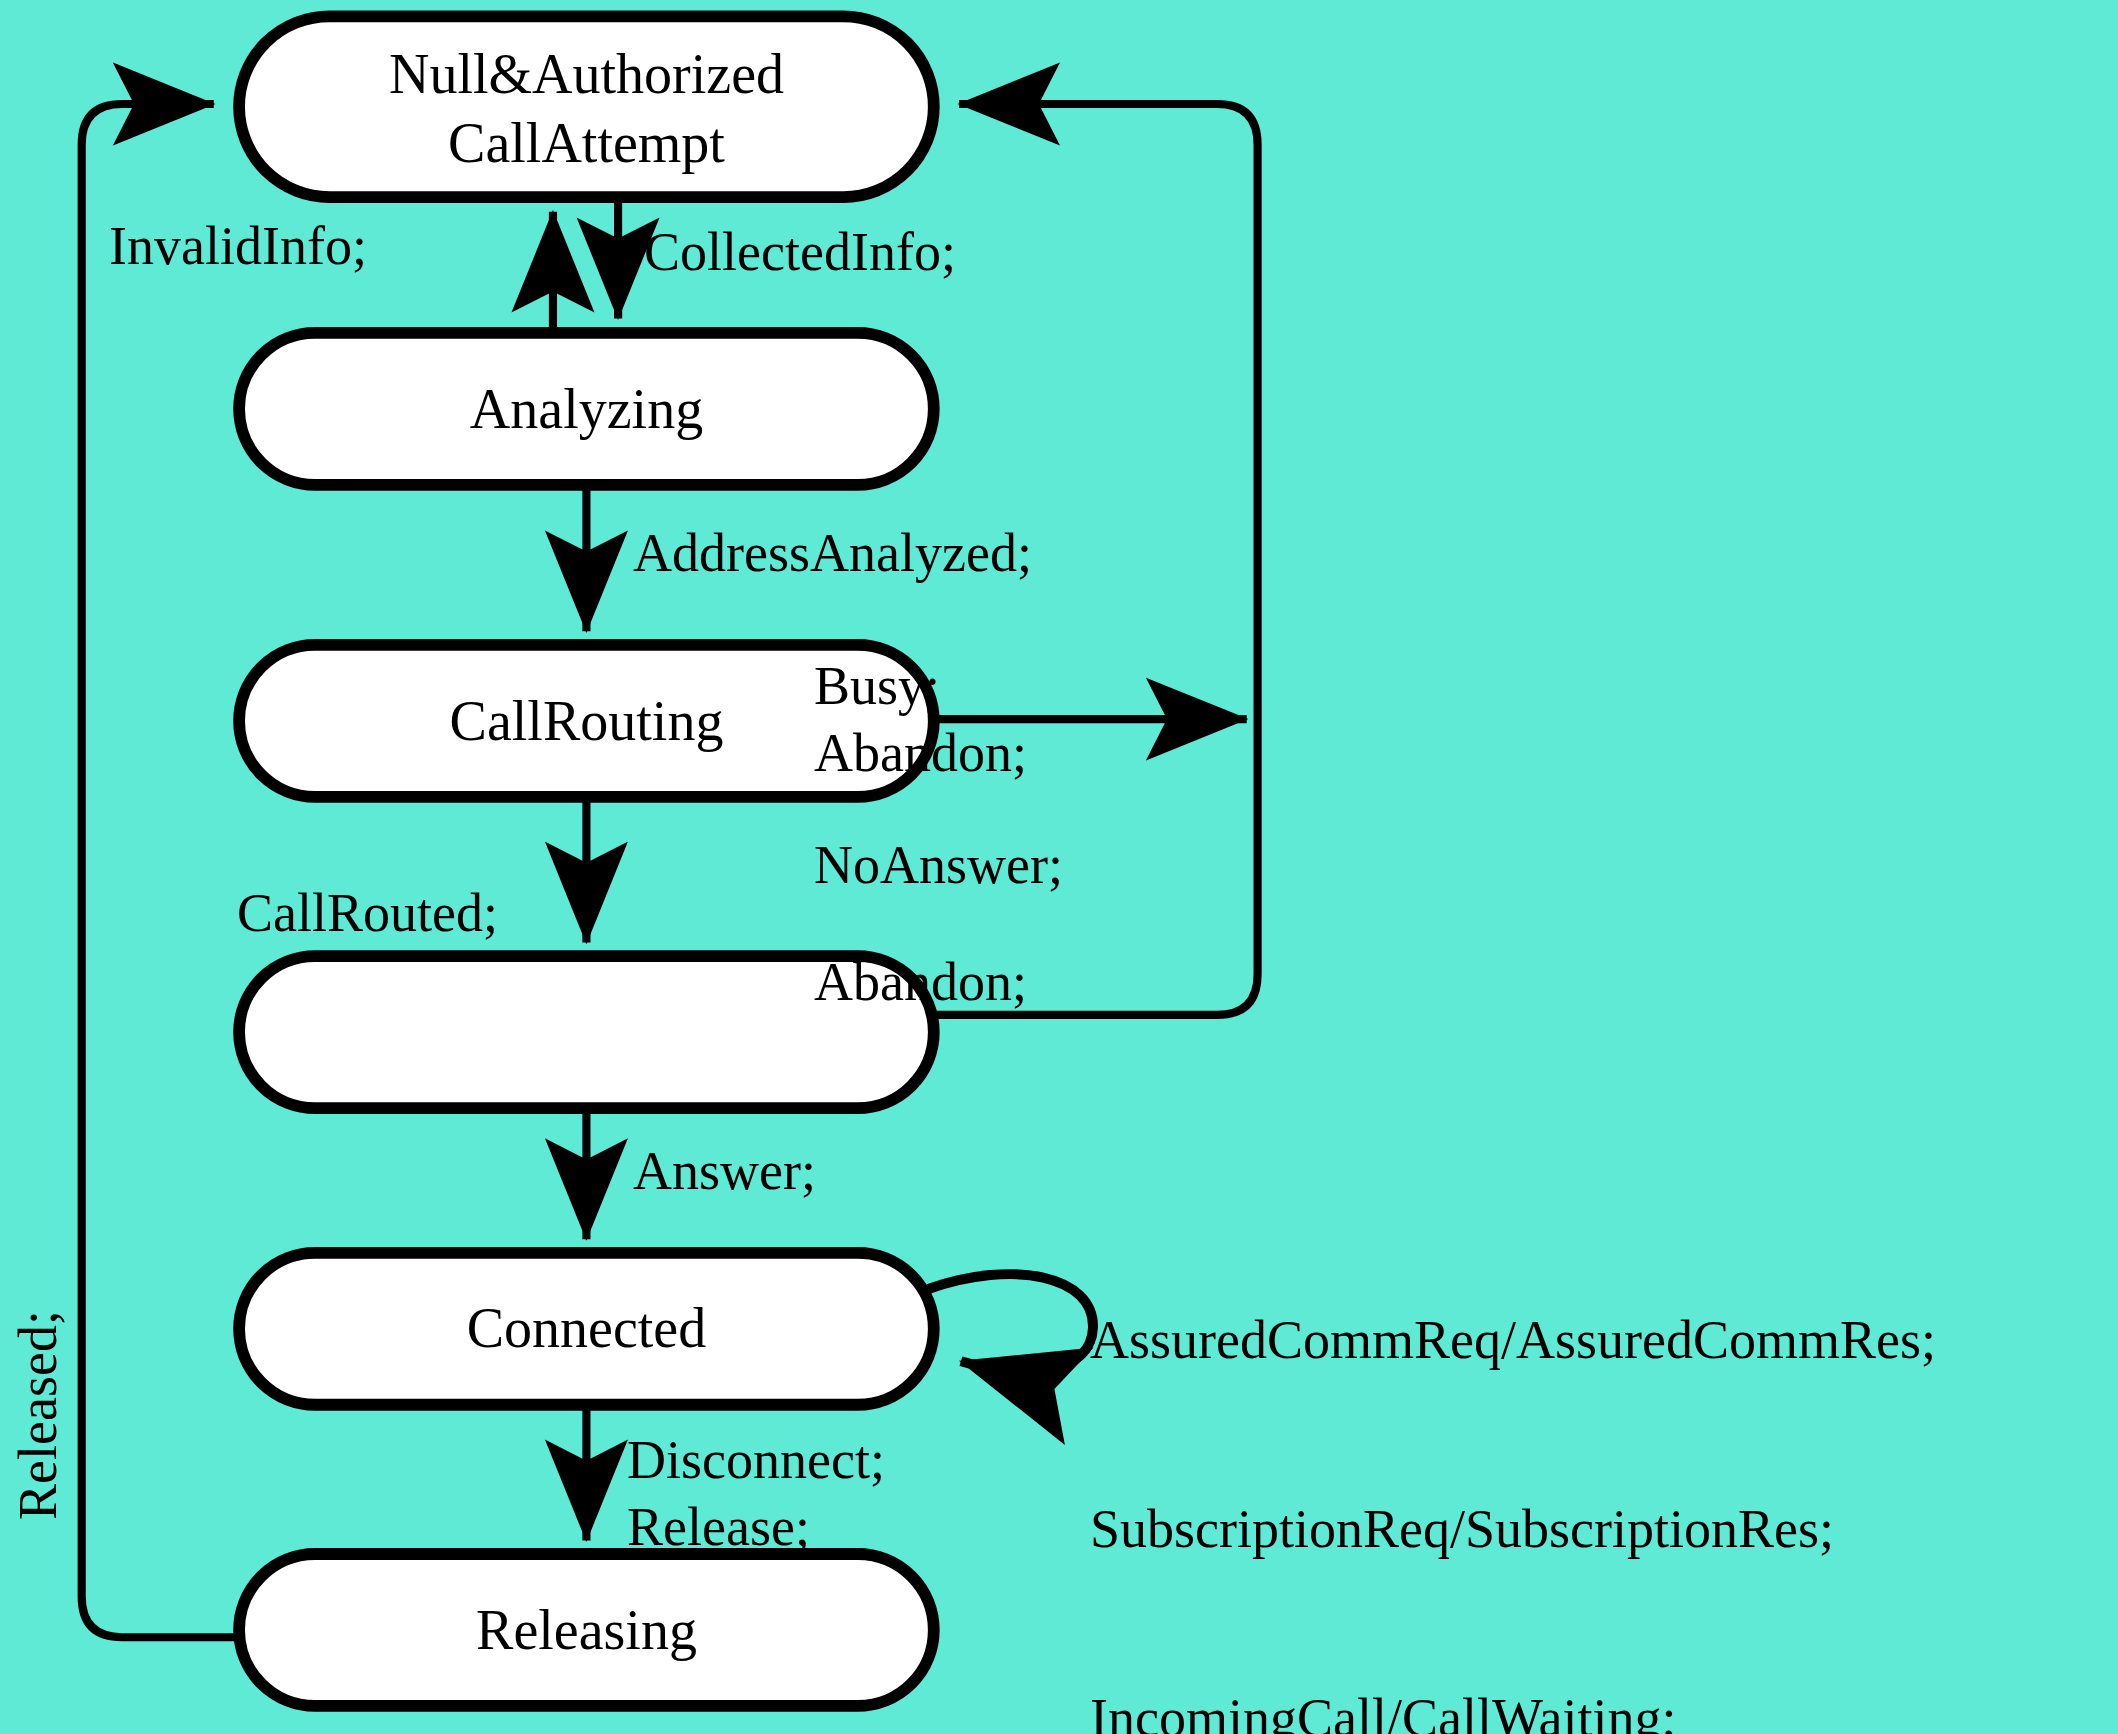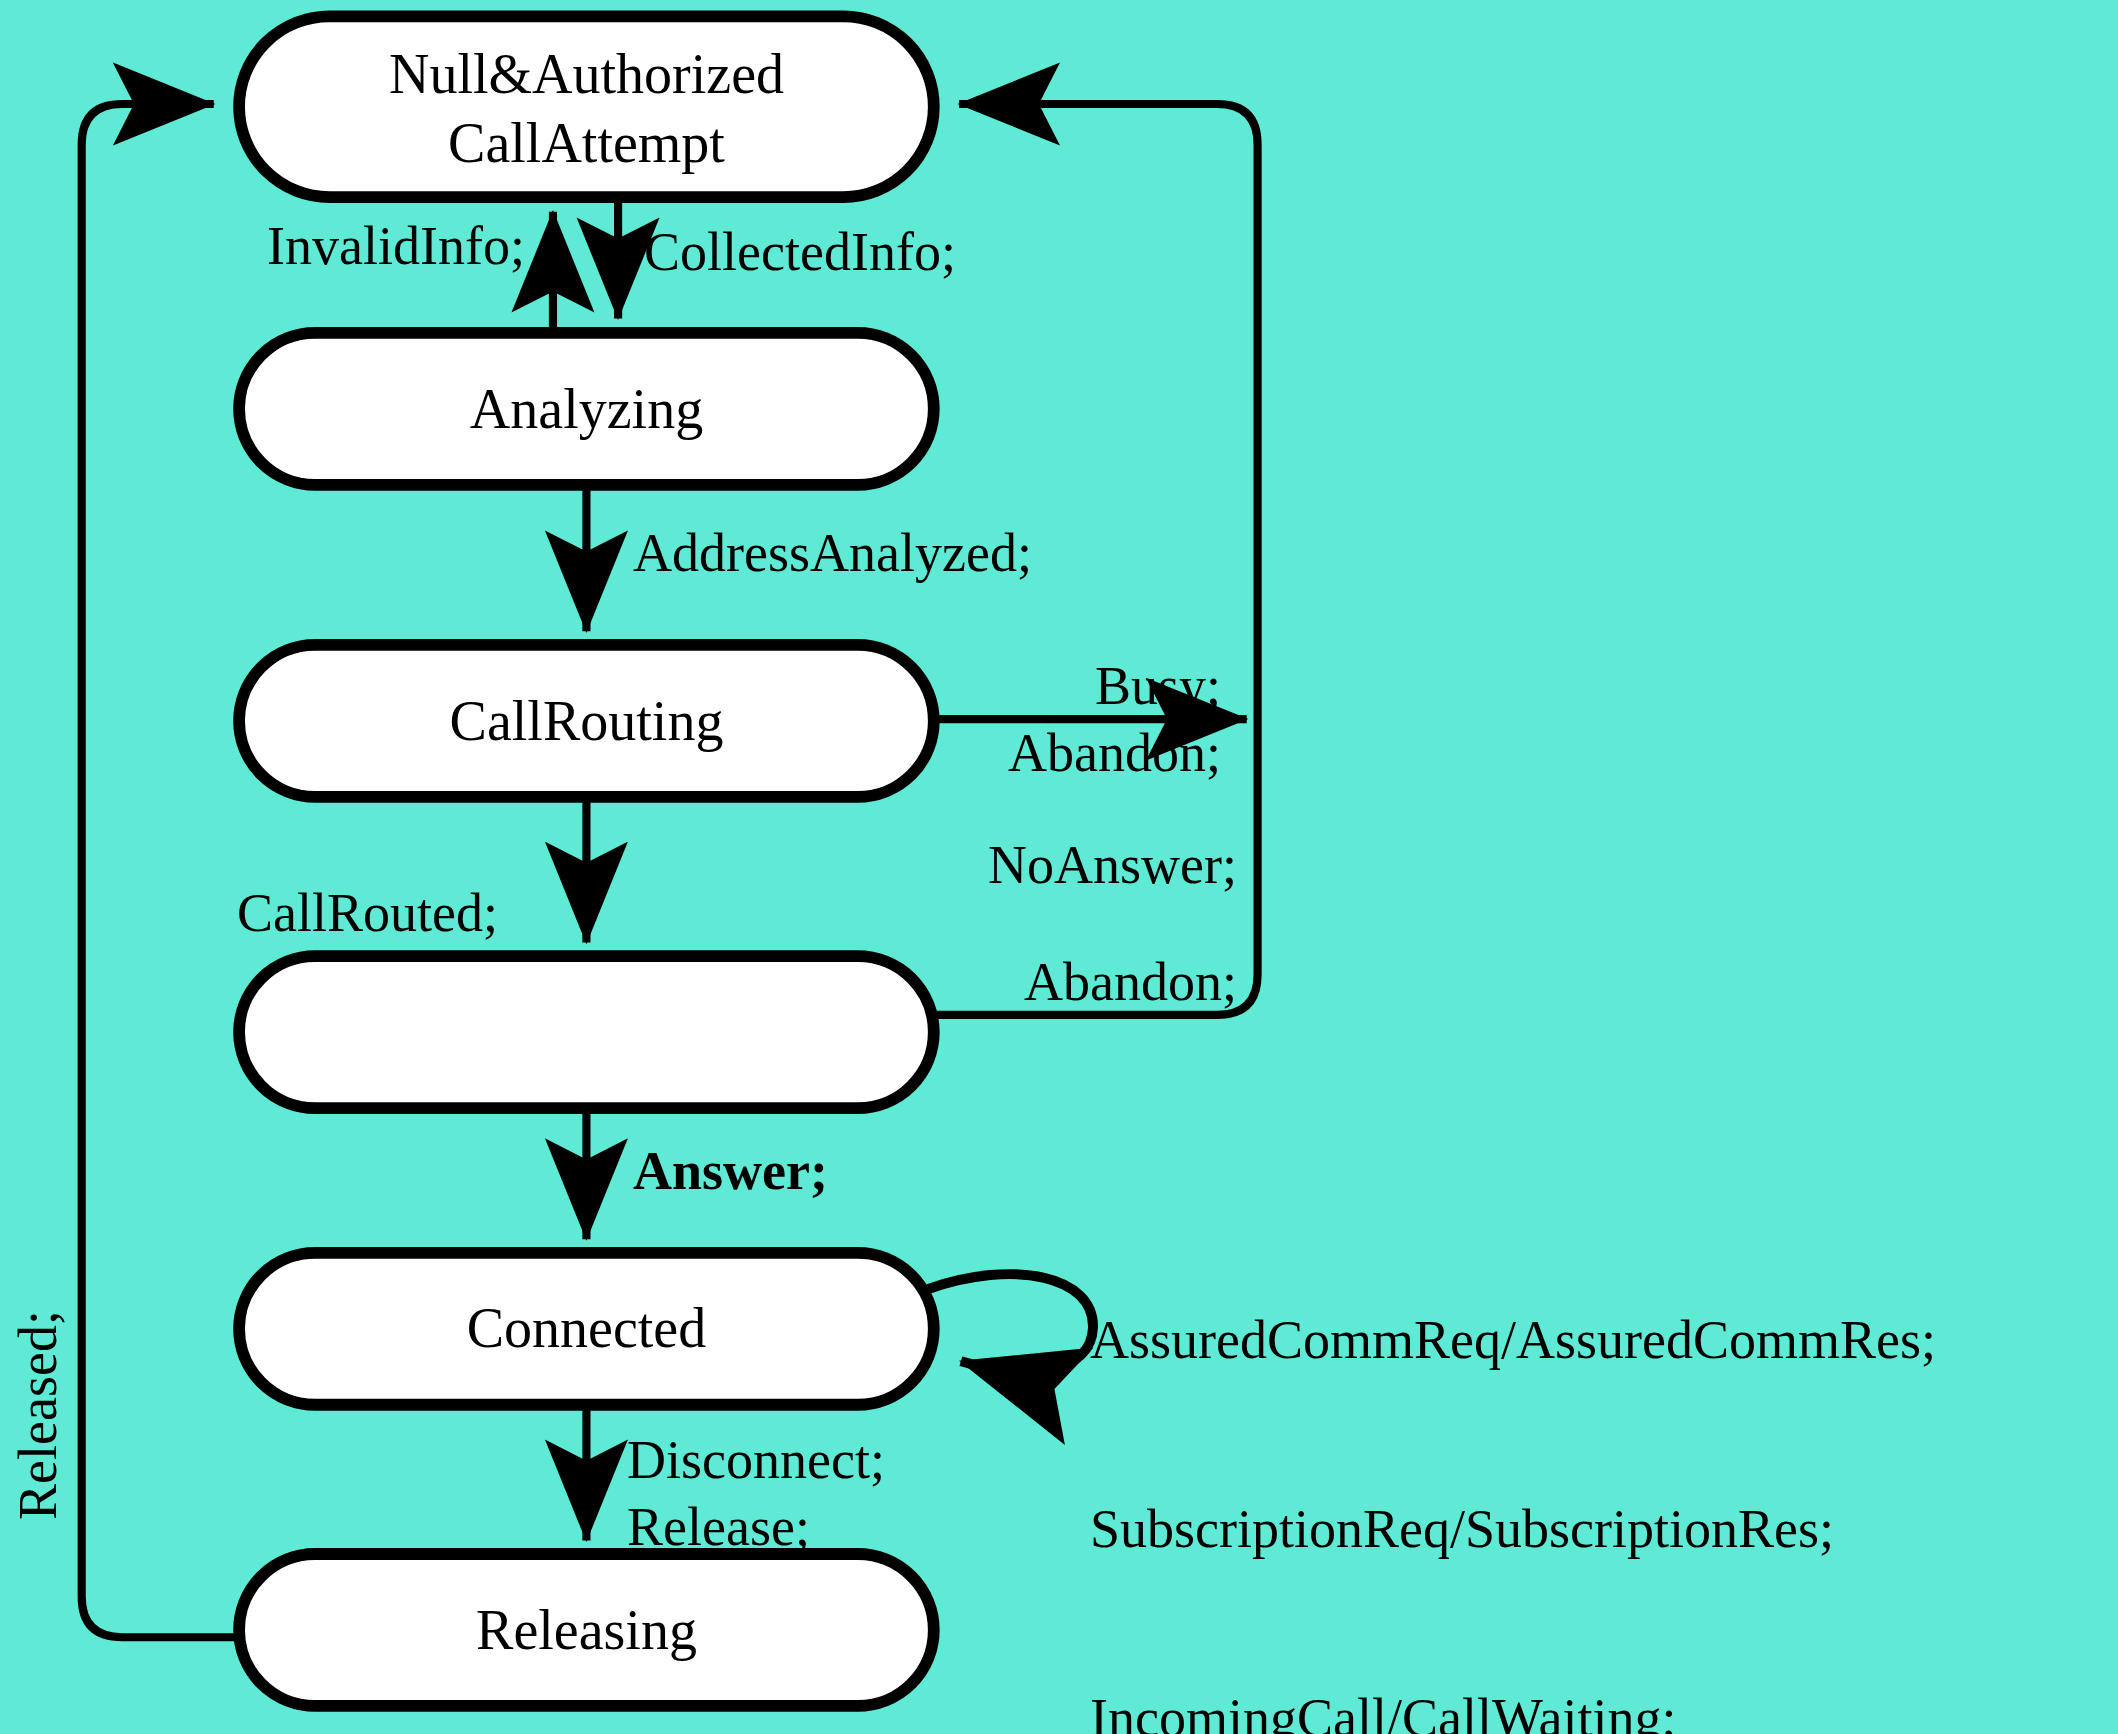--- a/index.html
+++ b/index.html
@@ -31,21 +31,21 @@
     white-space: pre;
     pointer-events: none;
   }
   .edge-label {
     position: absolute;
     color: #000000;
     font-size: 54px;
     line-height: 67px;
     white-space: pre;
   }
-  .edge-label.right { text-align: right; }
+  .edge-label.right { text-align: left; }
   .edge-label.left  { text-align: left; }
   .rotated-label {
     position: absolute;
     color: #000000;
     font-size: 54px;
     line-height: 58px;
     white-space: pre;
     transform-origin: 0 0;
     transform: rotate(-90deg);
   }
@@ -127,21 +127,21 @@
   <div class="edge-label left" style="left:237px; top:880px; width:543px;">CallRouted;</div>
 
   <div class="edge-label right" style="left:814px; top:653px; width:407px;">Busy;</div>
 
   <div class="edge-label right" style="left:814px; top:720px; width:407px;">Abandon;</div>
 
   <div class="edge-label right" style="left:814px; top:832px; width:423px;">NoAnswer;</div>
 
   <div class="edge-label right" style="left:814px; top:949px; width:423px;">Abandon;</div>
 
-  <div class="edge-label left" style="left:633px; top:1138px; width:543px;font-weight:bold;">Answer;</div>
+  <div class="edge-label left" style="left:633px; top:1138px; width:543px;">Answer;</div>
 
   <div class="edge-label left" style="left:627px; top:1427px; width:543px;">Disconnect;</div>
 
   <div class="edge-label left" style="left:627px; top:1494px; width:543px;">Release;</div>
 
   <div class="rotated-label" style="left:9px; top:1520px;">Released;</div>
 
   <div id="selfloop-list">
     <div>AssuredCommReq/AssuredCommRes;</div>
     <div>SubscriptionReq/SubscriptionRes;</div>

